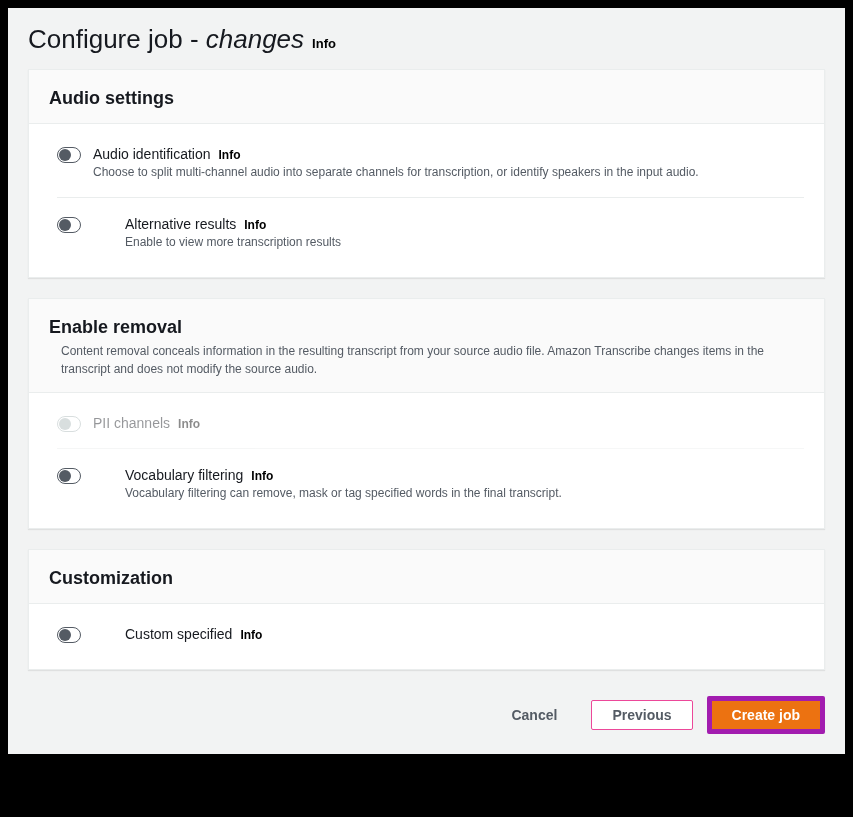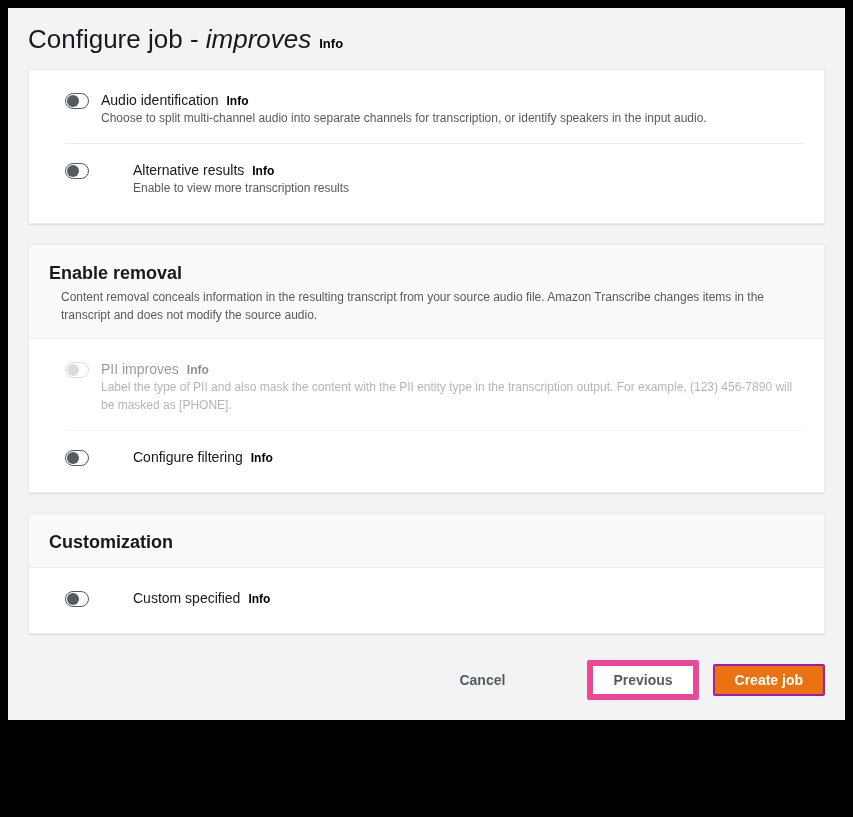--- a/index.html
+++ b/index.html
@@ -59,21 +59,21 @@
       color: #16191f;
     }
     .panel-desc {
       font-size: 12px;
       color: #545b64;
       line-height: 1.5;
       margin-top: 4px;
       margin-left: 12px;
     }
     .panel-body {
-      padding: 4px 20px 10px 36px;
+      padding: 4px 20px 10px 28px;
     }
     .setting-row {
       display: flex;
       align-items: flex-start;
       gap: 12px;
       padding: 18px 0 16px 0;
       border-bottom: 1px solid #eaeded;
     }
     .setting-row:last-child {
       border-bottom: none;
@@ -144,43 +144,45 @@
       cursor: pointer;
       border: none;
       background: transparent;
       font-family: inherit;
     }
     .btn-link {
       color: #545b64;
     }
     .btn-normal {
       color: #545b64;
-      border: 6px solid #ec4899;
+      border: 1px solid #ec4899;
       background: #fff;
-      margin-left: 48px;
     }
     .btn-primary {
       background: #ec7211;
       color: #fff;
-      border: 2px solid #a21caf;
+      border: 5px solid #a21caf;
     }
   </style>
 </head>
 <body>
 
 <div class="page">
 
   <div class="page-header">
     <h1 class="page-title">
-      <span>Configure job - </span><span class="page-title-emph">improves</span>
+      <span>Configure job - </span><span class="page-title-emph">changes</span>
     </h1>
     <span class="info-link header">Info</span>
   </div>
 
   <div class="panel">
+    <div class="panel-header">
+      <div class="panel-title">Audio settings</div>
+    </div>
     <div class="panel-body">
 
       <div class="setting-row">
         <div class="toggle"></div>
         <div class="setting-content">
           <div class="setting-title-line">
             <span class="setting-title">Audio identification</span>
             <span class="info-link">Info</span>
           </div>
           <div class="setting-desc">Choose to split multi-channel audio into separate channels for transcription, or identify speakers in the input audio.</div>
@@ -205,34 +207,34 @@
     <div class="panel-header">
       <div class="panel-title">Enable removal</div>
       <div class="panel-desc">Content removal conceals information in the resulting transcript from your source audio file. Amazon Transcribe changes items in the transcript and does not modify the source audio.</div>
     </div>
     <div class="panel-body">
 
       <div class="setting-row disabled">
         <div class="toggle"></div>
         <div class="setting-content">
           <div class="setting-title-line">
-            <span class="setting-title">PII improves</span>
-            <span class="info-link">Info</span>
-          </div>
-          <div class="setting-desc">Label the type of PII and also mask the content with the PII entity type in the transcription output. For example, (123) 456-7890 will be masked as [PHONE].</div>
+            <span class="setting-title">PII channels</span>
+            <span class="info-link">Info</span>
+          </div>
         </div>
       </div>
 
       <div class="setting-row">
         <div class="toggle"></div>
         <div class="setting-content">
           <div class="setting-title-line">
-            <span class="setting-title">Configure filtering</span>
-            <span class="info-link">Info</span>
-          </div>
+            <span class="setting-title">Vocabulary filtering</span>
+            <span class="info-link">Info</span>
+          </div>
+          <div class="setting-desc">Vocabulary filtering can remove, mask or tag specified words in the final transcript.</div>
         </div>
       </div>
 
     </div>
   </div>
 
   <div class="panel">
     <div class="panel-header">
       <div class="panel-title">Customization</div>
     </div>

